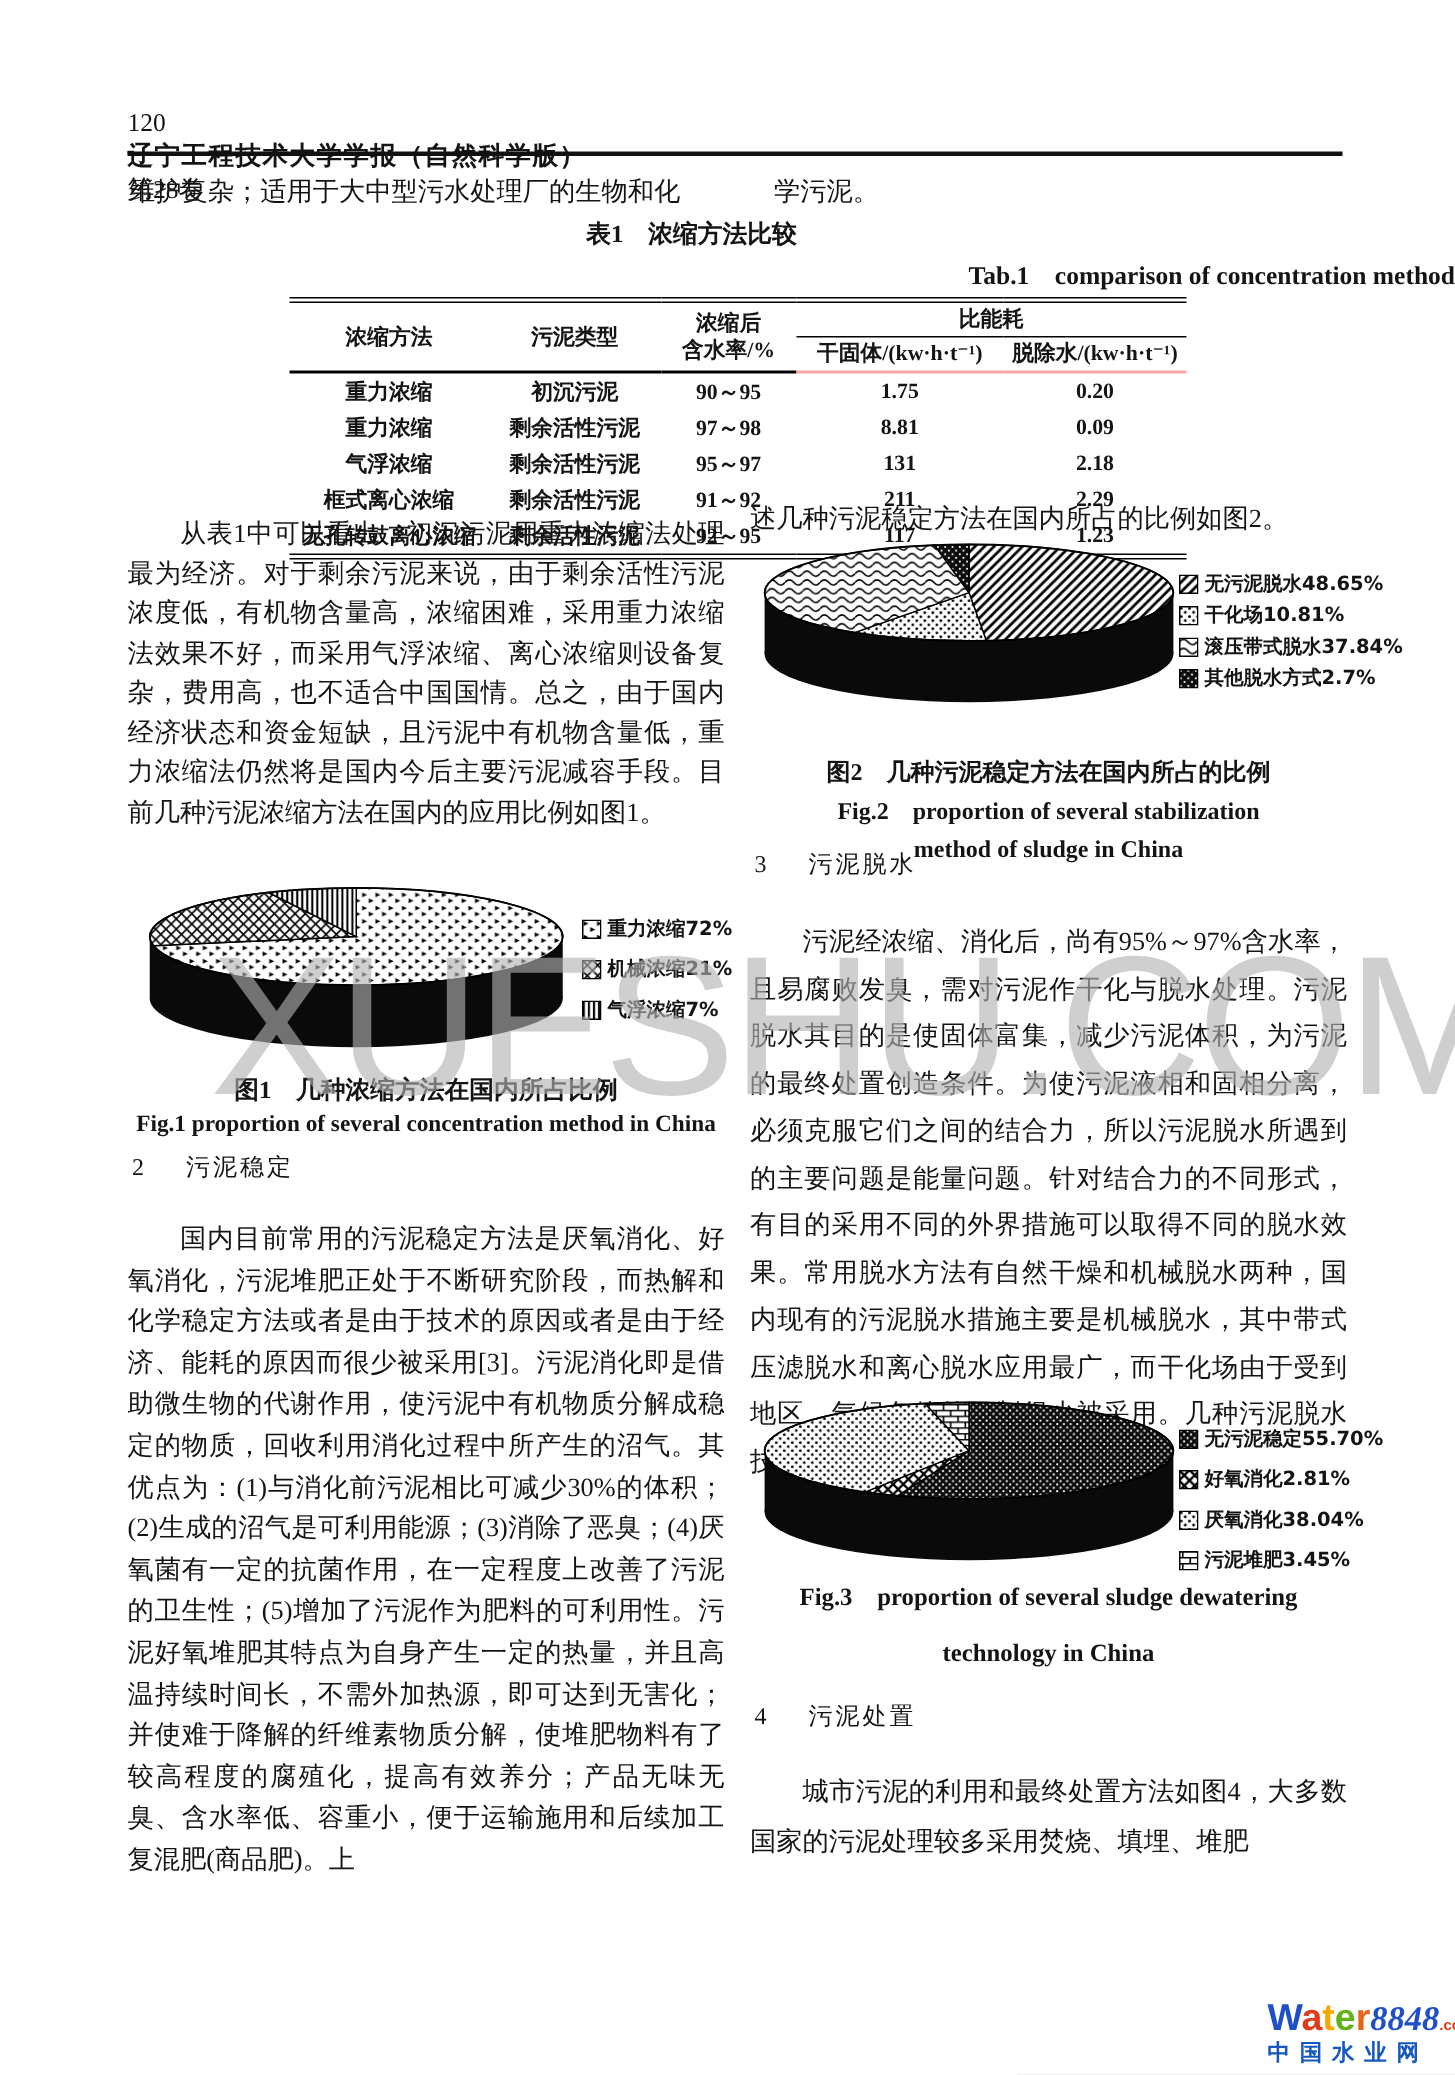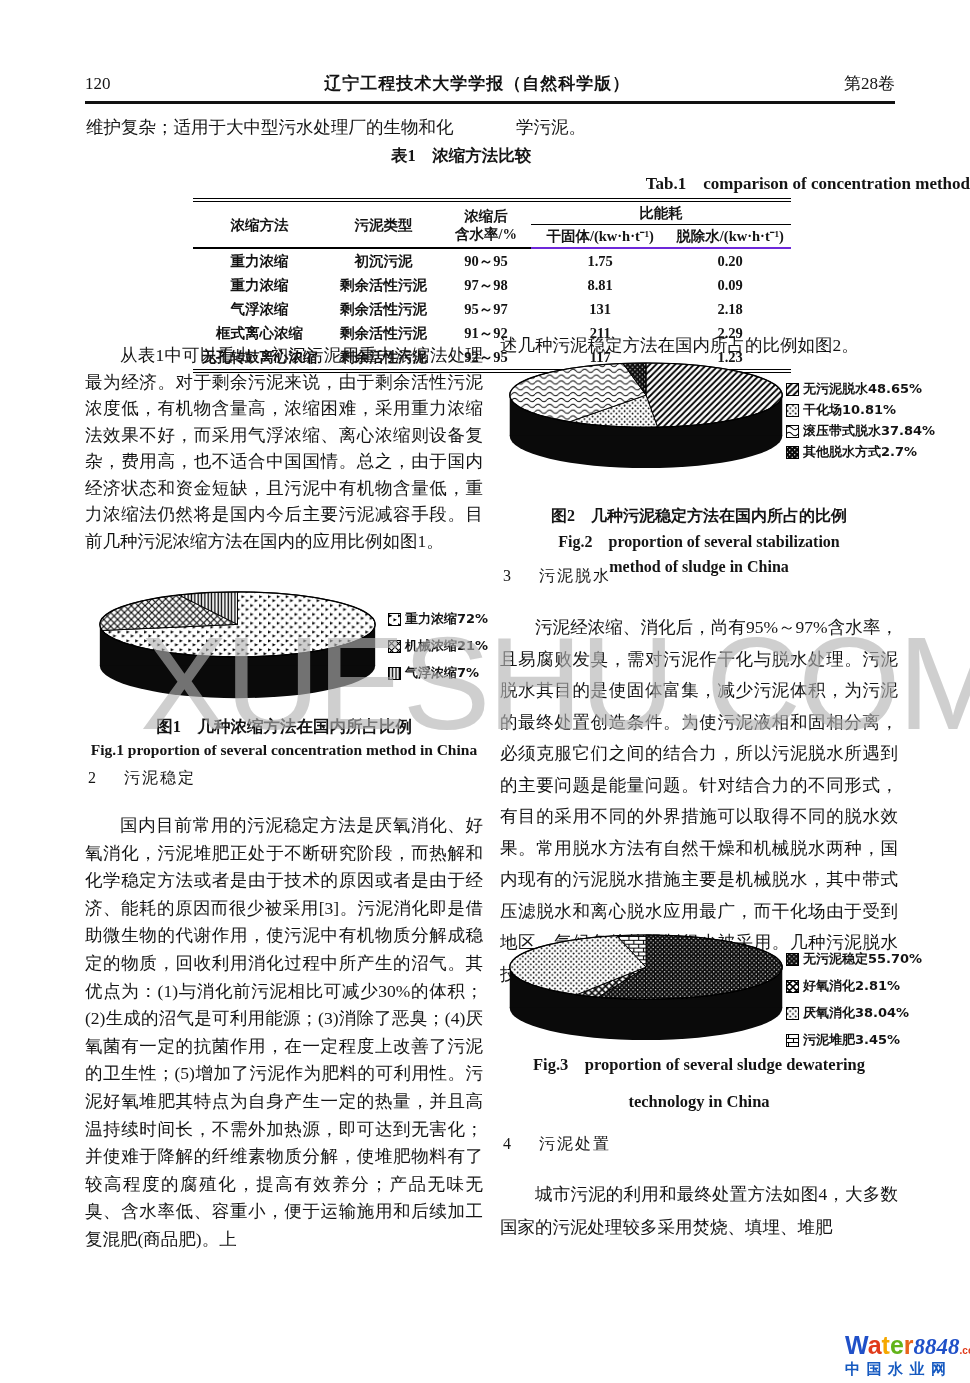--- a/index.html
+++ b/index.html
@@ -3,40 +3,40 @@
 <meta charset="utf-8">
 <style>
   html,body{margin:0;padding:0;background:#e8e8e8;}
   .page{
     position:relative; width:970px; height:1383px; margin:0 auto;
     background:#ffffff; overflow:hidden;
     font-family:"Liberation Serif","DejaVu Serif",serif; color:#141414;
   }
   
   #hdr{position:absolute; left:85px; top:72px; width:810px; display:flex;
-       justify-content:space-between; align-items:baseline; font-size:17px;}
+       justify-content:space-between; align-items:baseline; font-size:17px;flex-direction:column;}
   #hdr .jt{font-weight:bold; font-size:17px; letter-spacing:1px;}
   #hdr-rule{position:absolute; left:85px; top:101px; width:810px; height:3px; background:#111;}
   
   #intro-l{position:absolute; left:86px; top:115px; width:410px; font-size:17.5px;}
   #intro-r{position:absolute; left:516px; top:115px; font-size:17.5px;}
   
   #t1-cn{position:absolute; left:0; top:145px; width:922px; text-align:center;
          font-weight:bold; font-size:16.5px;}
   #t1-en{position:absolute; left:0; top:172px; width:970px; text-align:right;
          font-weight:bold; font-size:17px;}
   
   #tbl{position:absolute; left:193px; top:198px; width:598px; border-collapse:collapse;
        font-size:14.5px; font-weight:bold; text-align:center;
        border-top:4px double #000; border-bottom:4px double #000;}
   #tbl th,#tbl td{padding:2px 4px; font-weight:bold;}
   #tbl thead th{vertical-align:middle; line-height:1.25;}
   #tbl thead th[rowspan]{border-bottom:2px solid #000;}
   #tbl thead .grp{border-bottom:1.5px solid #000;}
-  #tbl thead tr:last-child th{border-bottom:2px solid #6d28d9;font-family:Liberation Serif, serif;}
+  #tbl thead tr:last-child th{border-bottom:2px solid #fca5a5;}
   #tbl tbody td{padding:2.5px 4px;}
   .cw1{width:138px}.cw2{width:118px}.cw3{width:88px}.cw4{width:136px}.cw5{width:118px}
   
   .para{position:absolute; text-align:justify; text-indent:2em; font-size:17.5px;}
   #p1{left:85px; top:342px; width:398px; line-height:26.5px;}
   #p2{left:85px; top:812px; width:398px; line-height:27.6px;}
   #rc0{position:absolute; left:500px; top:333px; width:398px; font-size:17.5px;}
   #p3{left:500px; top:612px; width:398px; line-height:31.5px;}
   #p4{left:500px; top:1178px; width:398px; line-height:33px;}
   .sec{position:absolute; font-size:16px; letter-spacing:2px;}

